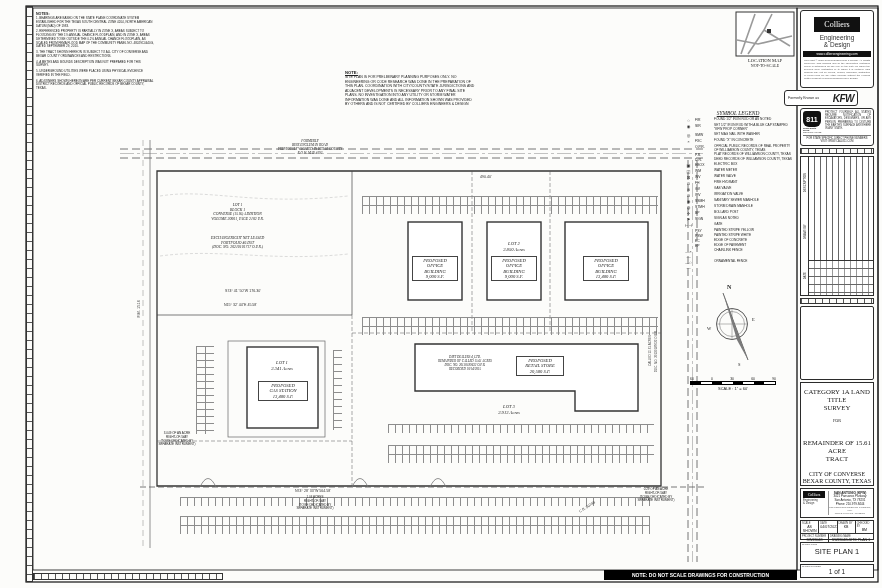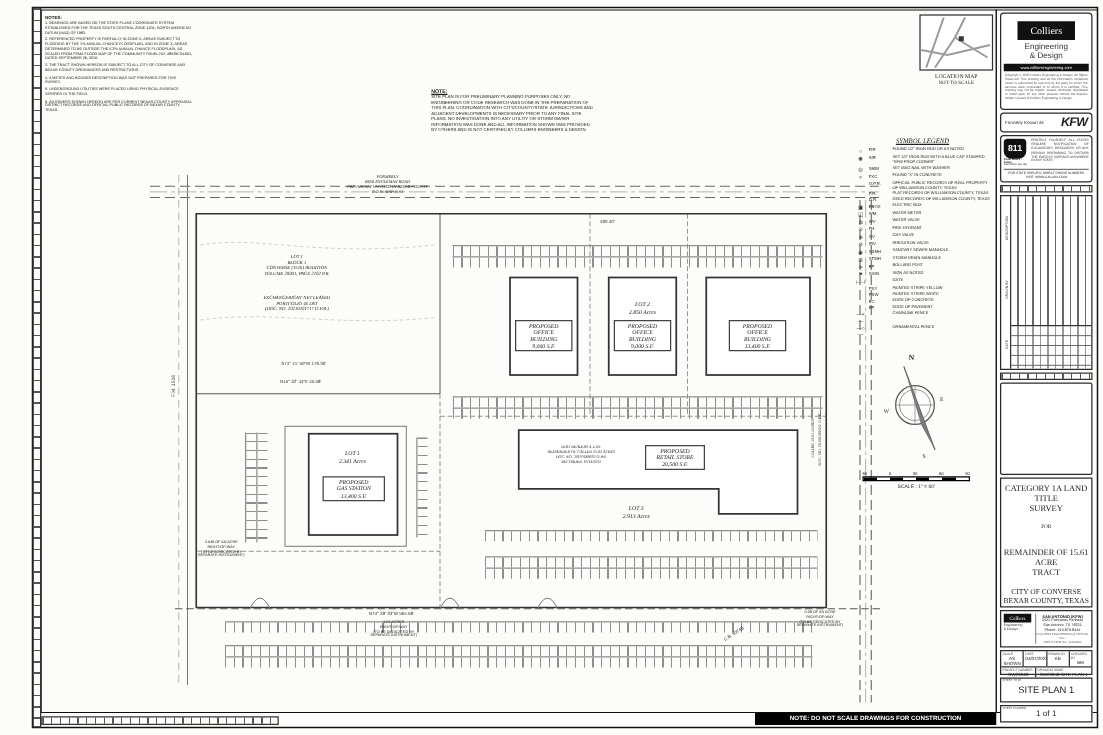--- a/index.html
+++ b/index.html
@@ -370,21 +370,21 @@
       <span class="serif" style="font-size:8px;">Colliers</span>
     </div>
     <div class="ctr" style="font-size:6.5px;color:#333;line-height:1.1;">
       <div>Engineering</div>
       <div>&amp; Design</div>
     </div>
     <div style="margin:3px 2px 0;background:#111;color:#fff;font-size:3.2px;text-align:center;padding:1px 0;">www.colliersengineering.com</div>
     <div style="margin:2px 3px 0;font-size:2.5px;color:#555;line-height:1.2;text-align:justify;">Copyright © 2023 Colliers Engineering &amp; Design. All Rights Reserved. This drawing and all the information contained herein is authorized for use only by the party for whom the services were contracted or to whom it is certified. This drawing may not be copied, reused, disclosed, distributed or relied upon for any other purpose without the express written consent of Colliers Engineering &amp; Design.</div>
   </div>
 
-  <div class="panel" style="left:800px;top:90px;width:74px;height:16px;border-radius:3px;display:flex;align-items:center;justify-content:space-between;padding:0 3px;">
+  <div class="panel" style="left:784px;top:90px;width:74px;height:16px;border-radius:3px;display:flex;align-items:center;justify-content:space-between;padding:0 3px;">
     <span style="font-size:3.6px;">Formerly Known as</span>
     <span class="it" style="font-size:10px;font-weight:900;letter-spacing:-0.5px;">KFW</span>
   </div>
 
   <div class="panel" style="left:800px;top:108px;width:74px;height:38px;border-radius:3px;padding:2px;">
     <div style="display:flex;gap:2px;">
       <div style="flex:none;width:20px;">
         <div style="width:18px;height:16px;background:#111;border-radius:3px 3px 6px 6px;color:#fff;display:flex;align-items:center;justify-content:center;font-weight:bold;font-size:7px;">811</div>
         <div style="font-size:2.2px;font-weight:bold;">Know what's below.</div>
         <div style="font-size:2.2px;">Call before you dig.</div>

